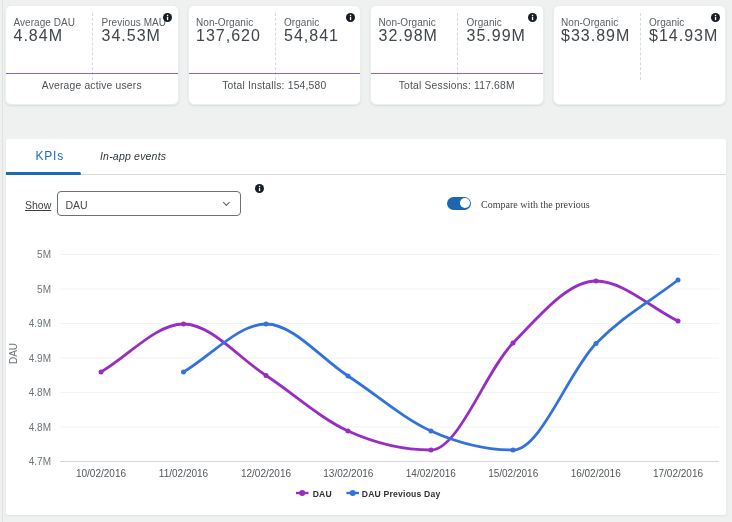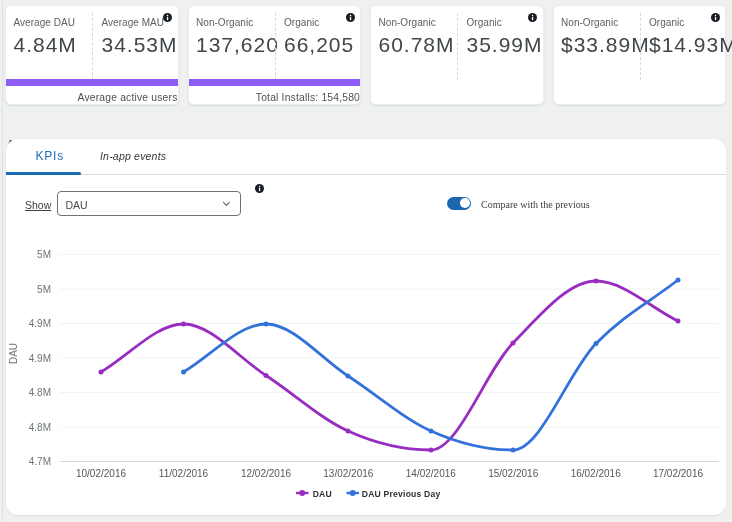--- a/index.html
+++ b/index.html
@@ -11,33 +11,33 @@
   overflow:hidden;
 }
 .edge { position:absolute; left:2px; top:0; width:1px; height:522px; background:#dfe1e2; }
 .card {
   position:absolute; top:5px; width:173.5px; height:100px;
   background:#fff; border-radius:6px;
   box-shadow:0 1px 2px rgba(80,90,95,.14);
   border:1px solid #eceeee;
 }
 .card .lbl { position:absolute; top:11.3px; font-size:10px; letter-spacing:.05px; color:#5a6064; white-space:nowrap; }
-.card .val { position:absolute; top:27px; font-size:21px; letter-spacing:1px; color:#40464a; white-space:nowrap; }
+.card .val { position:absolute; top:21px; font-size:16px; letter-spacing:1px; color:#40464a; white-space:nowrap; }
 .c1 { left:7.5px; }
 .c2 { left:95.5px; }
 .card .div { position:absolute; left:86.25px; top:7px; height:67px; border-left:1px dashed #d8dada; }
 .card .foot {
-  position:absolute; left:0; right:0; bottom:0; height:25px;
-  border-top:7px solid #8b5cf6; text-align:right;
+  position:absolute; left:0; right:0; bottom:0; height:31px;
+  border-top:1px solid #8b5cf6; text-align:center;
   font-size:10.3px; letter-spacing:.2px; color:#4c5155; line-height:23.5px;
 }
 .info { position:absolute; width:9px; height:9px; }
 .panel {
   position:absolute; left:5.5px; top:139px; width:720px; height:376px;
-  background:#fff; border-radius:12px; box-shadow:0 1px 2px rgba(80,90,95,.10);
+  background:#fff; border-radius:2px; box-shadow:0 1px 2px rgba(80,90,95,.10);
 }
 .at-title { position:absolute; left:6px; top:113px; font-size:14px; color:#40494f; letter-spacing:.8px;margin-top:24px; }
 .tabs { position:absolute; left:0; top:0; width:720px; height:35.5px; border-bottom:1px solid #dadcdc; }
 .tab-kpi { position:absolute; left:30px; top:9.5px; font-size:12px; color:#1d6db6; letter-spacing:.8px; }
 .tab-iae { position:absolute; left:94.5px; top:10.5px; font-size:10.5px; color:#31373b; letter-spacing:.2px;font-style:italic; }
 .tab-bar { position:absolute; left:0; top:32.5px; width:75.5px; height:3px; background:#1a6cb4; border-radius:0 2px 2px 0; }
 .lbl-show { position:absolute; left:19.5px; top:59.5px; font-size:10.5px; color:#3c4145;text-decoration:underline; }
 .sel { position:absolute; background:#fff; border:1px solid #697278; border-radius:4px; }
 .sel1 { left:51.5px; top:52px; width:184px; height:24.5px; }
 .sel2 { left:601.5px; top:51.5px; width:112px; height:26px; }
@@ -48,56 +48,57 @@
 .lbl-cmp { position:absolute; left:475.5px; top:59.5px; font-size:10px; color:#3c4145;font-family:Liberation Serif, serif; }
 svg.chart { position:absolute; left:0; top:0; }
 </style>
 </head>
 <body>
 <div class="edge"></div>
 
 <div class="card" style="left:5px;">
   <div class="lbl c1">Average DAU</div>
     <div class="val c1">4.84M</div>
-  <div class="lbl c2">Average MAU</div>
+  <div class="lbl c2">Previous MAU</div>
     <div class="val c2">34.53M</div>
   <div class="div"></div>
   <svg class="info" style="left:157px;top:7.4px;" viewBox="0 0 9 9">
       <circle cx="4.5" cy="4.5" r="4.5" fill="#171d23"></circle>
       <rect x="3.9" y="1.8" width="1.3" height="1.4" fill="#fff"></rect>
       <rect x="3.9" y="3.9" width="1.3" height="3.2" fill="#fff"></rect>
     </svg>
   <div class="foot">Average active users</div>
 </div>
 
 <div class="card" style="left:187.5px;">
   <div class="lbl c1">Non-Organic</div>
     <div class="val c1">137,620</div>
   <div class="lbl c2">Organic</div>
-    <div class="val c2">66,205</div>
+    <div class="val c2">54,841</div>
   <div class="div"></div>
   <svg class="info" style="left:157px;top:7.4px;" viewBox="0 0 9 9">
       <circle cx="4.5" cy="4.5" r="4.5" fill="#171d23"></circle>
       <rect x="3.9" y="1.8" width="1.3" height="1.4" fill="#fff"></rect>
       <rect x="3.9" y="3.9" width="1.3" height="3.2" fill="#fff"></rect>
     </svg>
   <div class="foot">Total Installs: 154,580</div>
 </div>
 
 <div class="card" style="left:370px;">
   <div class="lbl c1">Non-Organic</div>
-    <div class="val c1">60.78M</div>
+    <div class="val c1">32.98M</div>
   <div class="lbl c2">Organic</div>
     <div class="val c2">35.99M</div>
   <div class="div"></div>
   <svg class="info" style="left:157px;top:7.4px;" viewBox="0 0 9 9">
       <circle cx="4.5" cy="4.5" r="4.5" fill="#171d23"></circle>
       <rect x="3.9" y="1.8" width="1.3" height="1.4" fill="#fff"></rect>
       <rect x="3.9" y="3.9" width="1.3" height="3.2" fill="#fff"></rect>
     </svg>
+  <div class="foot">Total Sessions: 117.68M</div>
 </div>
 
 <div class="card" style="left:552.5px;">
   <div class="lbl c1">Non-Organic</div>
     <div class="val c1">$33.89M</div>
   <div class="lbl c2">Organic</div>
     <div class="val c2">$14.93M</div>
   <div class="div"></div>
   <svg class="info" style="left:157px;top:7.4px;" viewBox="0 0 9 9">
       <circle cx="4.5" cy="4.5" r="4.5" fill="#171d23"></circle>

